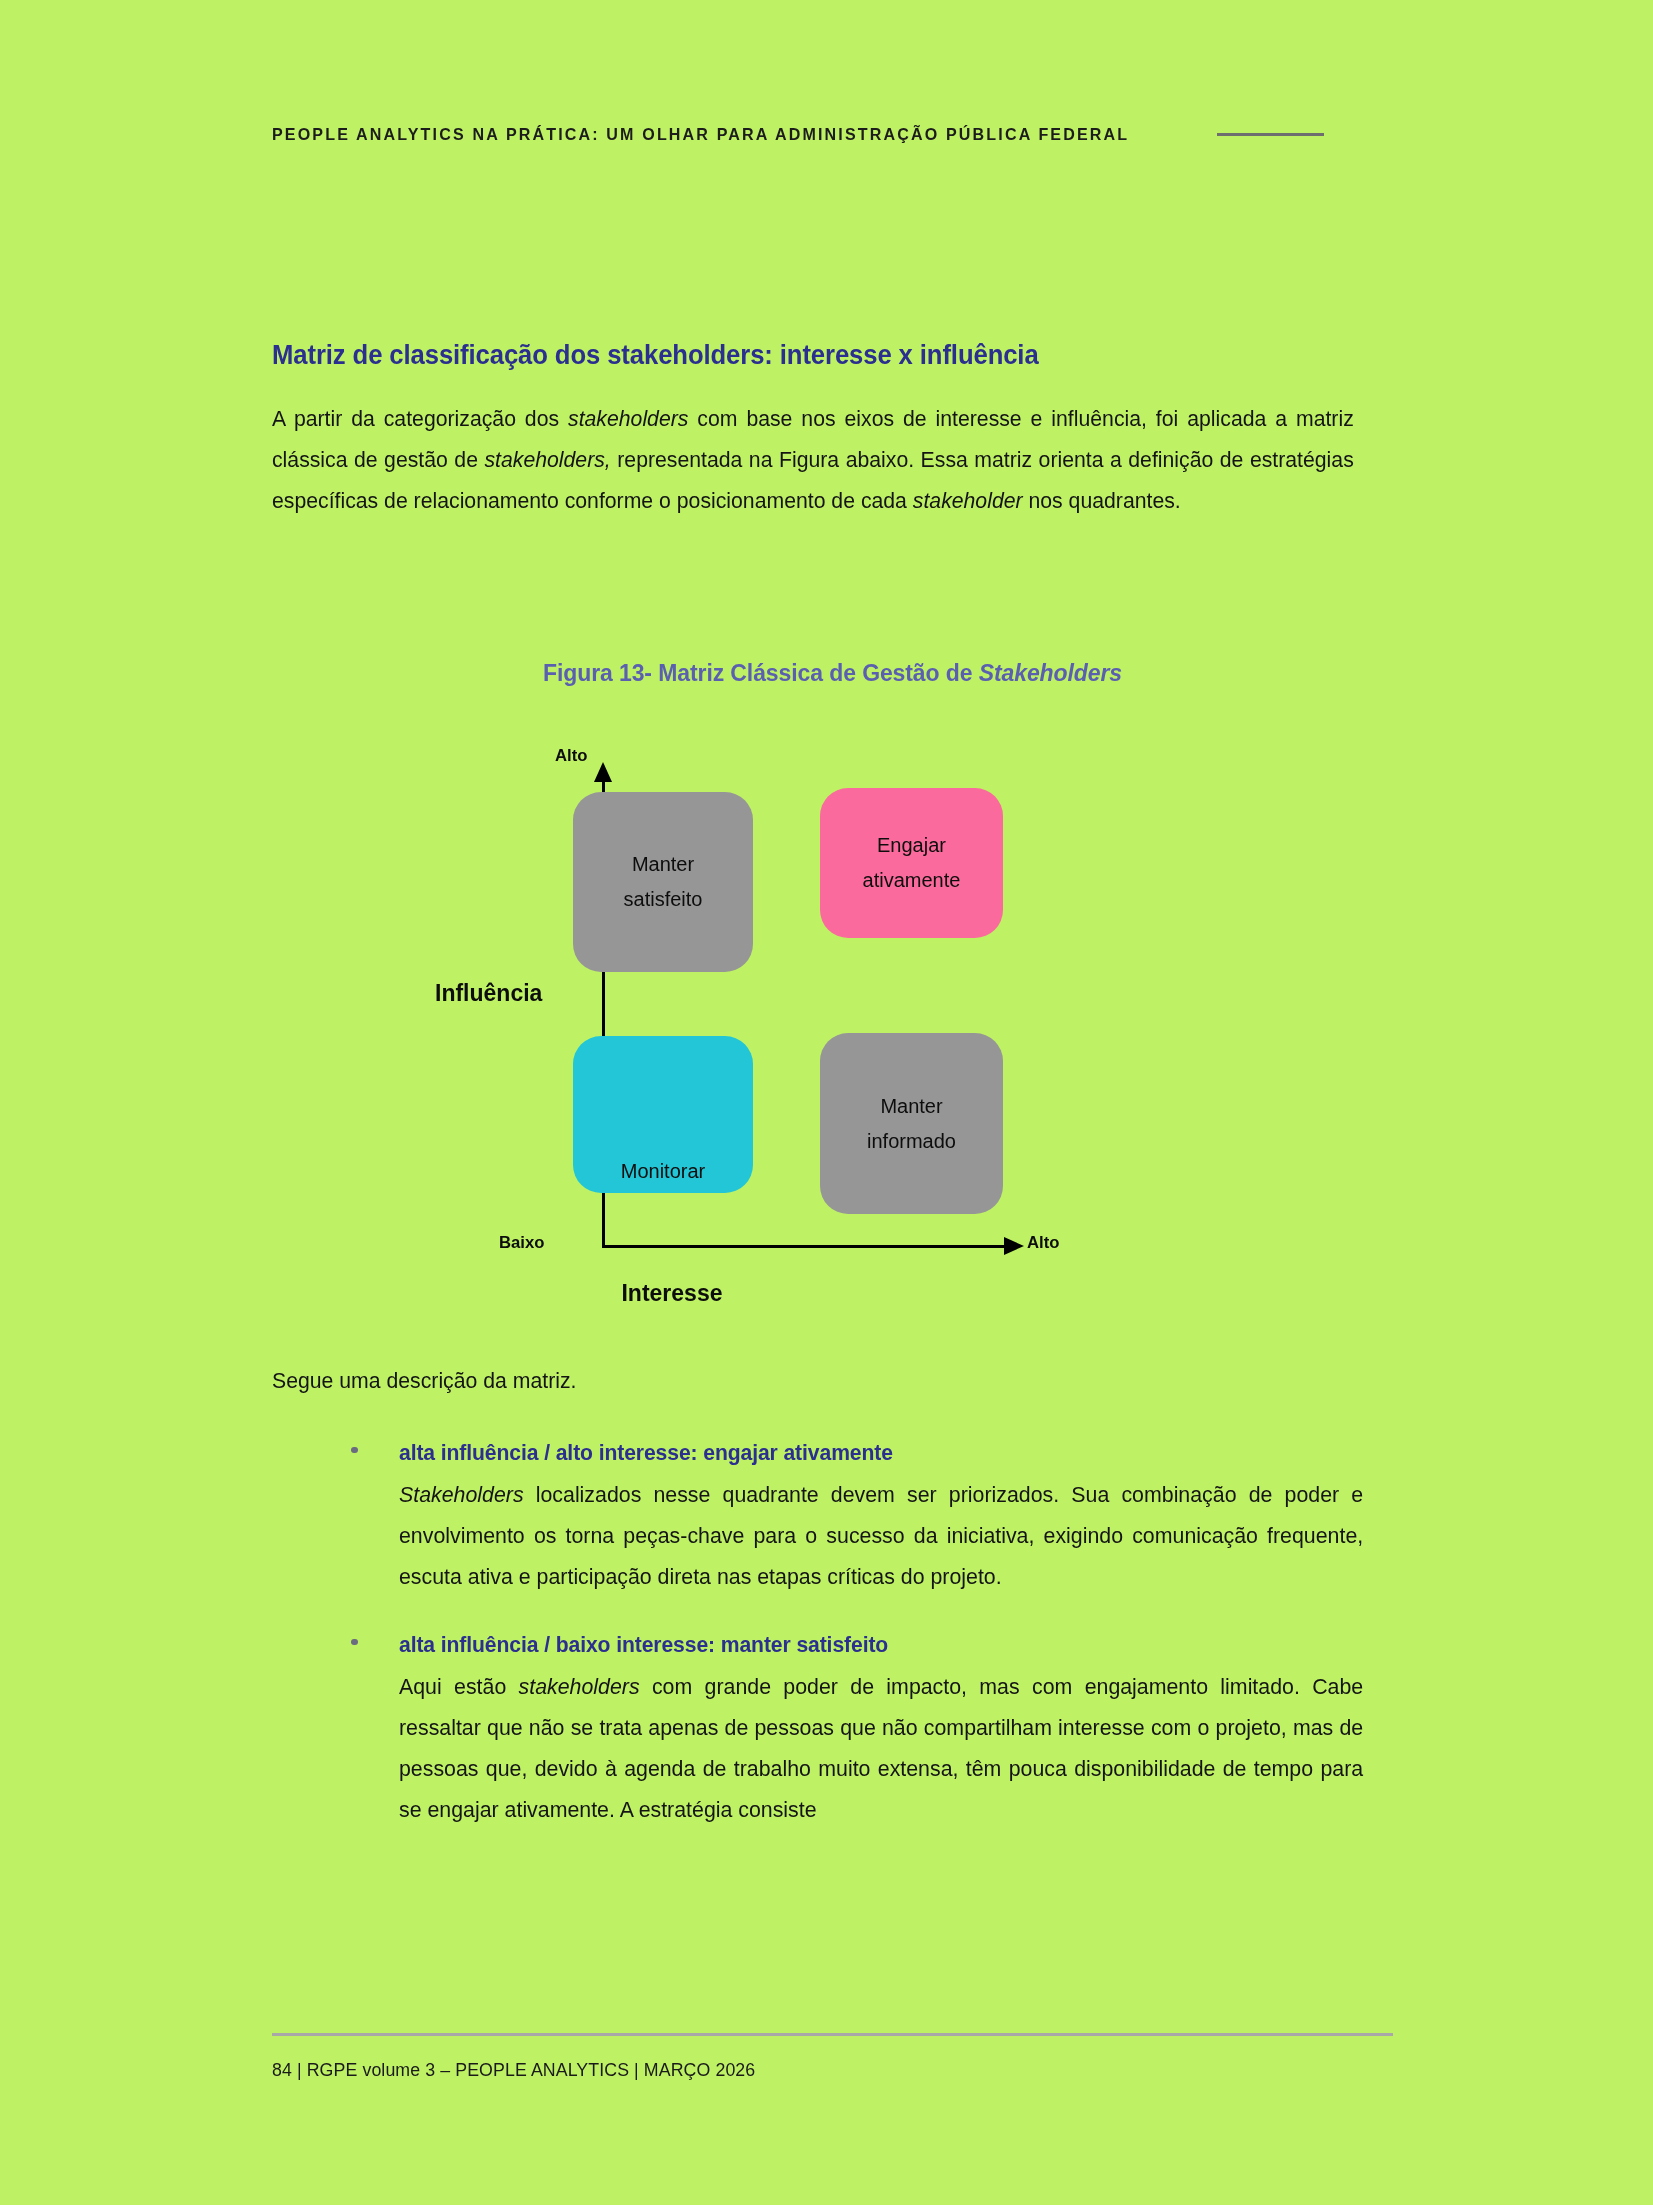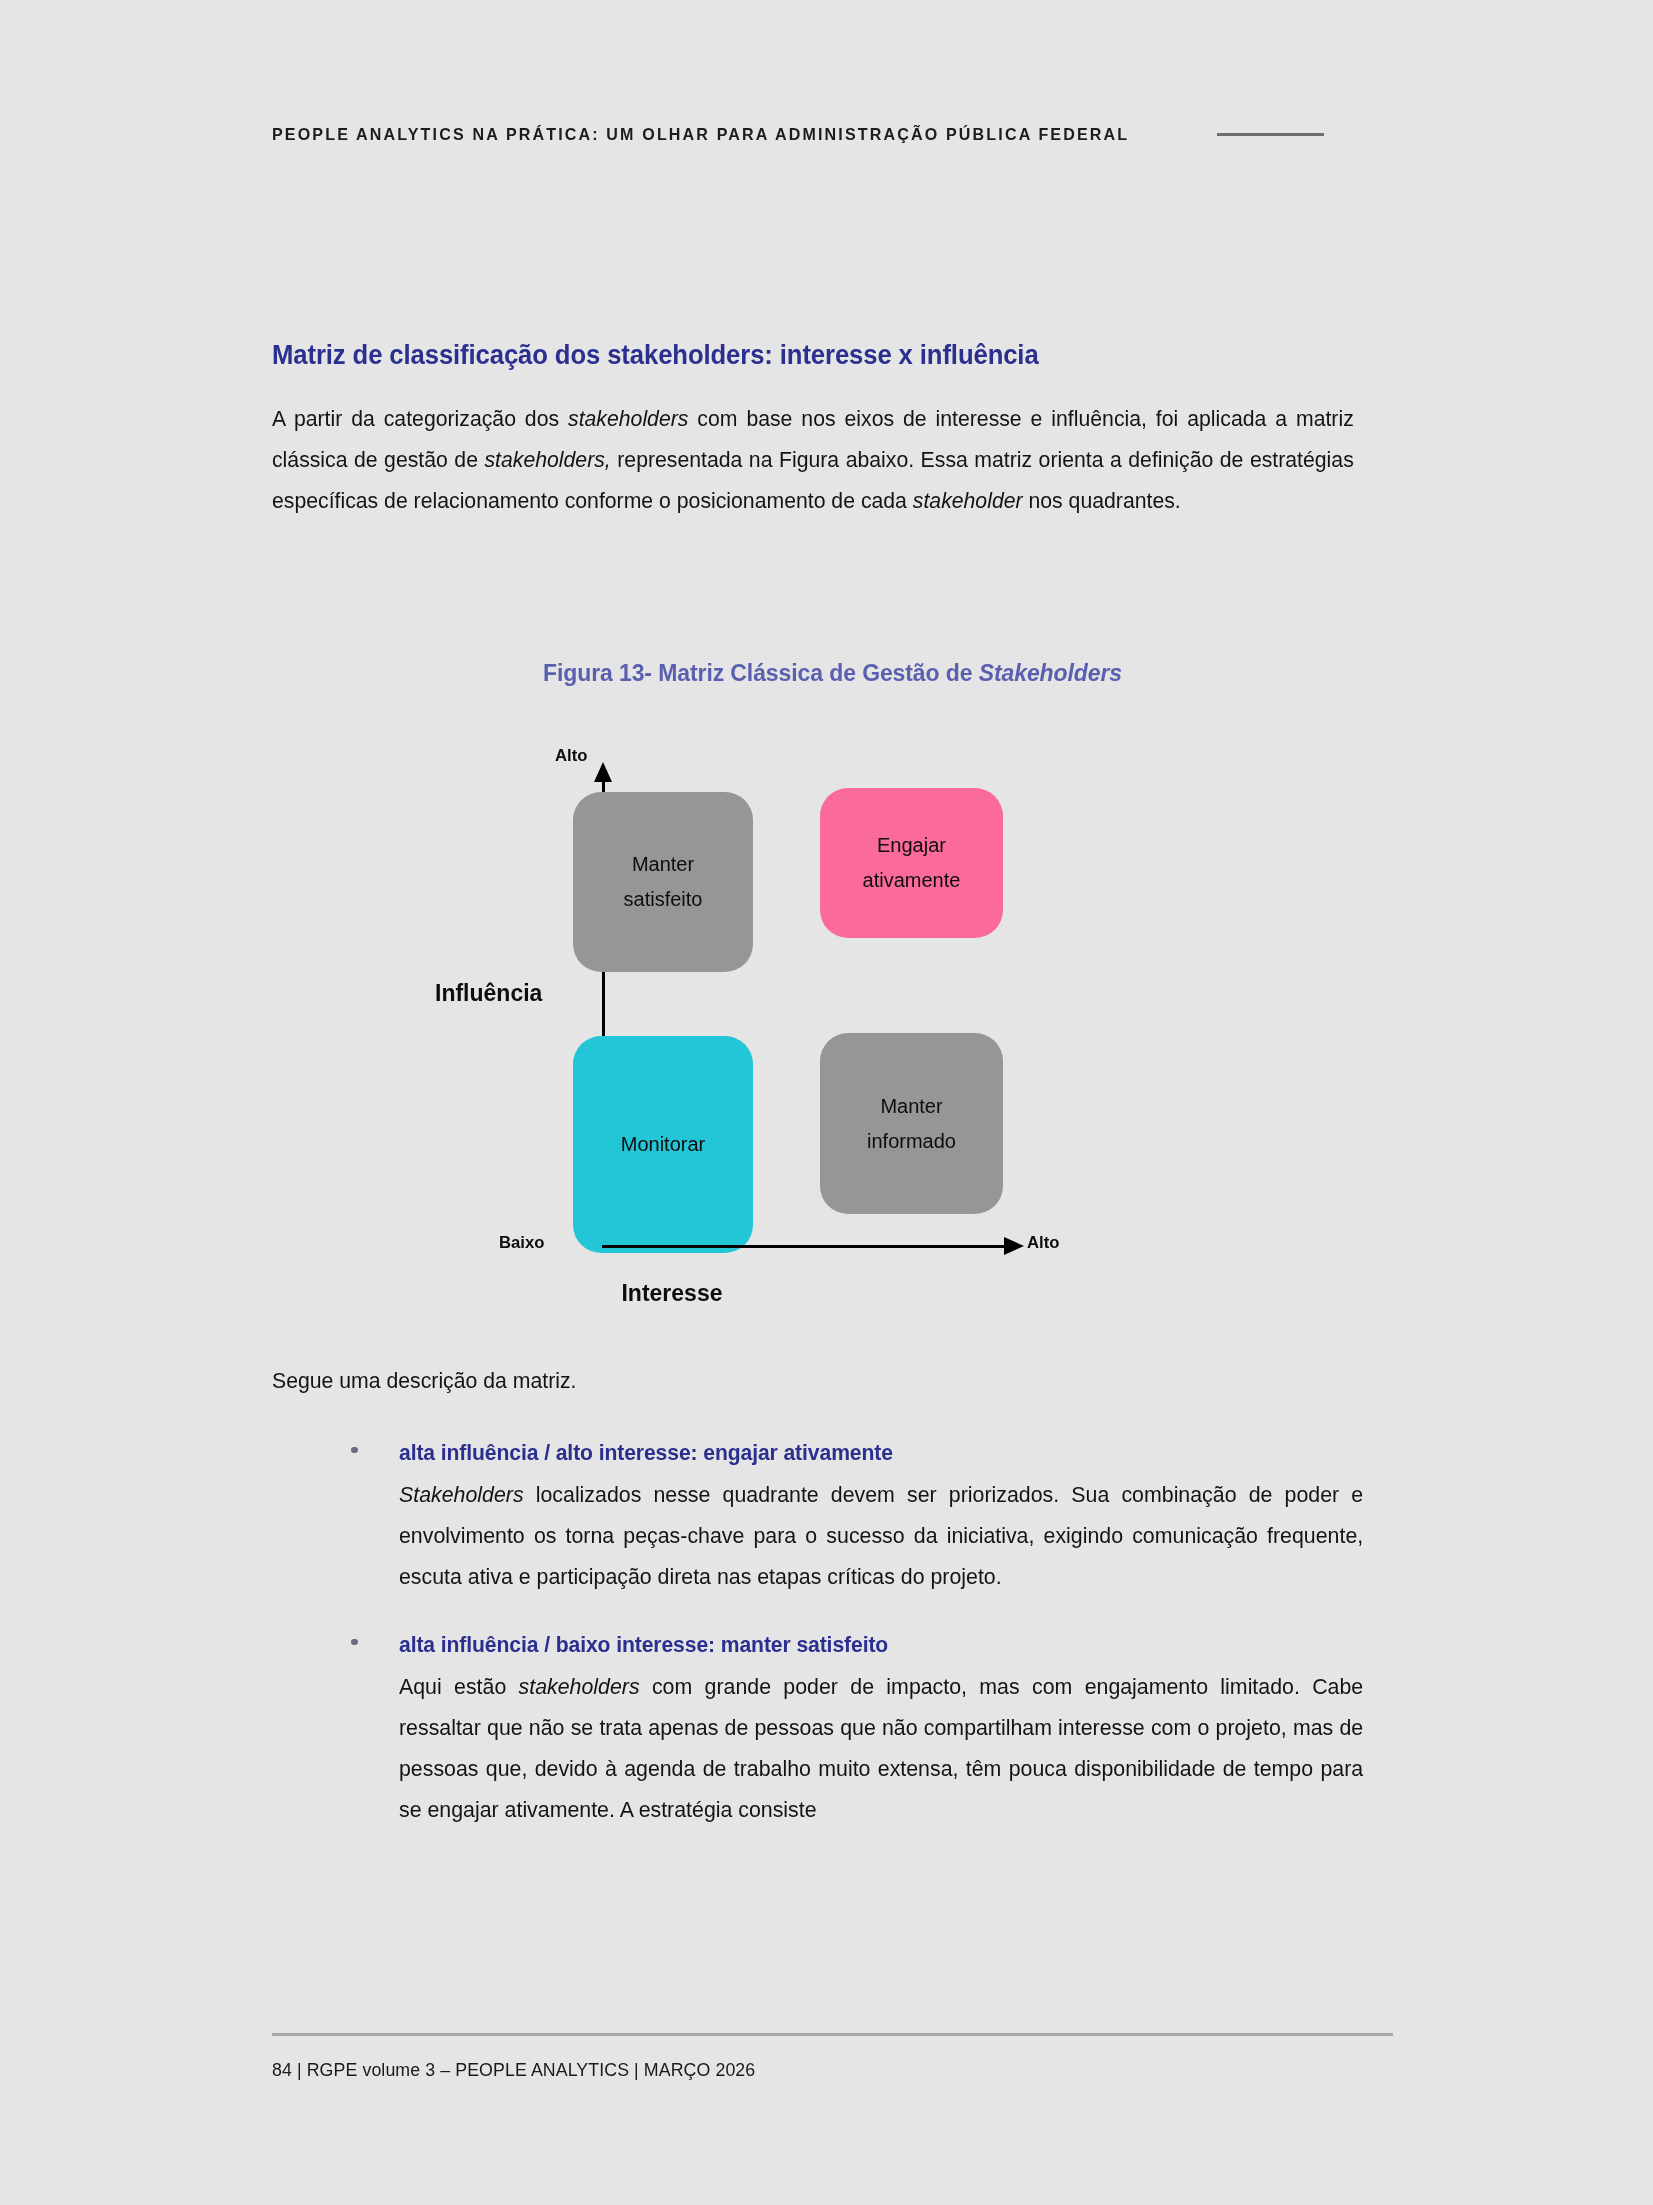--- a/index.html
+++ b/index.html
@@ -12,21 +12,21 @@
     height: 2205px;
     position: relative;
     font-family: "Liberation Sans", sans-serif;
     color: #1a1a1a;
     overflow: hidden;
   }
 
   .page {
     position: absolute;
     inset: 0;
-    background: #e5e5e5;
+    background: #bef264;
   }
 
   
   .running-header {
     position: absolute;
     top: 124px;
     left: 272px;
     right: 267px;
     display: flex;
     align-items: center;
@@ -132,22 +132,23 @@
     width: 180px; height: 180px;
     background: #969696;
   }
   .box-engajar {
     left: 548px;  top: 55px;
     width: 183px; height: 150px;
     background: #fb6a9c;
   }
   .box-monitorar {
     left: 301px;  top: 303px;
-    width: 180px; height: 217px;
+    width: 180px; height: 157px;
     background: #22c6d7;
+    align-items: flex-end;
   }
   .box-manter-informado {
     left: 548px;  top: 300px;
     width: 183px; height: 181px;
     background: #969696;
   }
 
   .axis-y-line {
     position: absolute;
     left: 330px;

